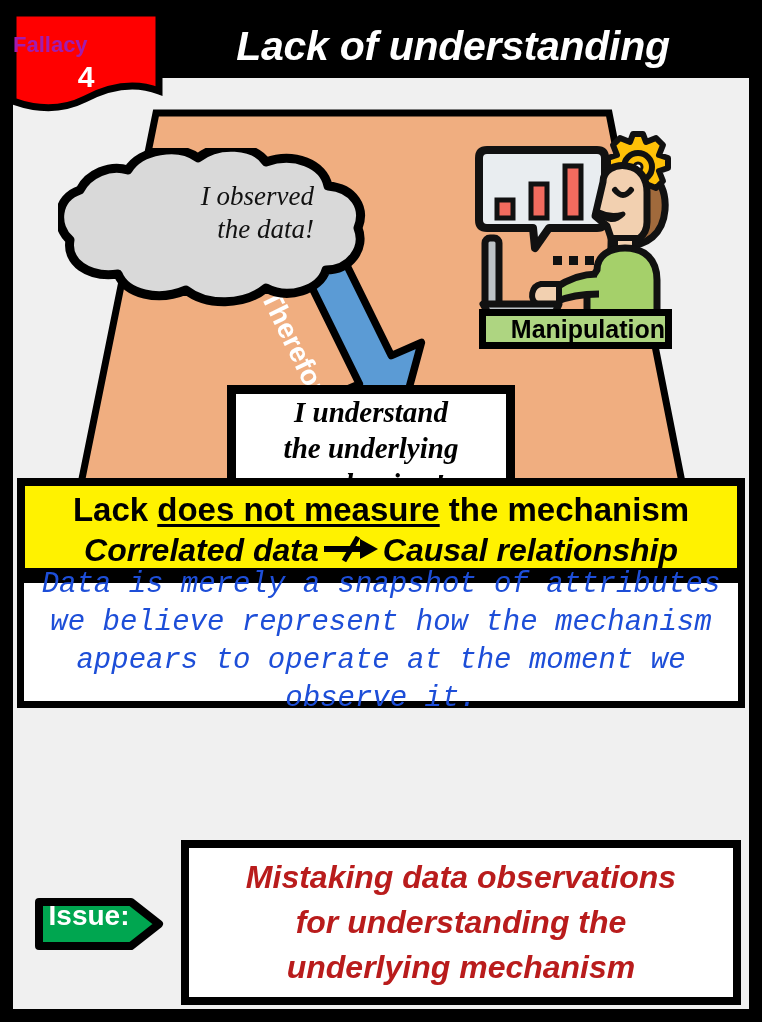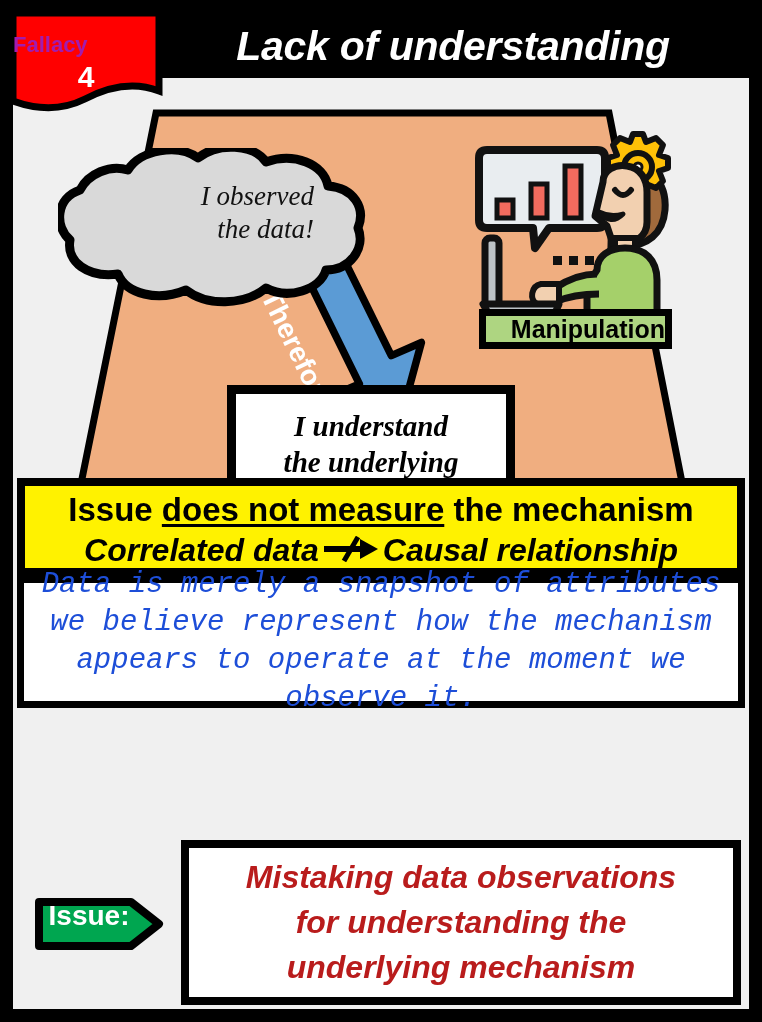--- a/index.html
+++ b/index.html
@@ -164,21 +164,21 @@
     position: absolute;
     left: 214px;
     top: 372px;
     width: 288px;
     height: 140px;
     background: #FFFFFF;
     border: 9px solid #000000;
     box-sizing: border-box;
     z-index: 22;
     display: flex;
-    align-items: flex-end;
+    align-items: flex-start;
     justify-content: center;
   }
   .concl-text {
     width: 100%;
     text-align: center;
     font-family: "Liberation Serif", serif;
     font-weight: bold;
     font-style: italic;
     font-size: 29px;
     line-height: 36px;
@@ -446,21 +446,21 @@
 
   <div class="concl-box">
     <div class="concl-text">
       <div>I understand</div>
       <div>the underlying</div>
       <div>mechanism!</div>
     </div>
   </div>
 
   <div class="yellow-box">
-    <div class="yellow-line1"><span>Issue </span><u>does not measure</u><span> the mechanism</span></div>
+    <div class="yellow-line1"><span>Lack </span><u>does not measure</u><span> the mechanism</span></div>
     <div class="yellow-line2"><span>Correlated data</span><span class="nar-icon"><svg width="58" height="26" viewBox="0 0 58 26">
             <line x1="2" y1="13" x2="40" y2="13" stroke="#000" stroke-width="6"></line>
             <path d="M38,3 L56,13 L38,23 Z" fill="#000"></path>
             <line x1="22" y1="25" x2="36" y2="1" stroke="#000" stroke-width="5"></line>
           </svg></span><span>Causal relationship</span></div>
   </div>
 
   <div class="explain-box">
     <div class="explain-text">Data is merely a snapshot of attributes we believe represent how the mechanism appears to operate at the moment we observe it.</div>
   </div>

